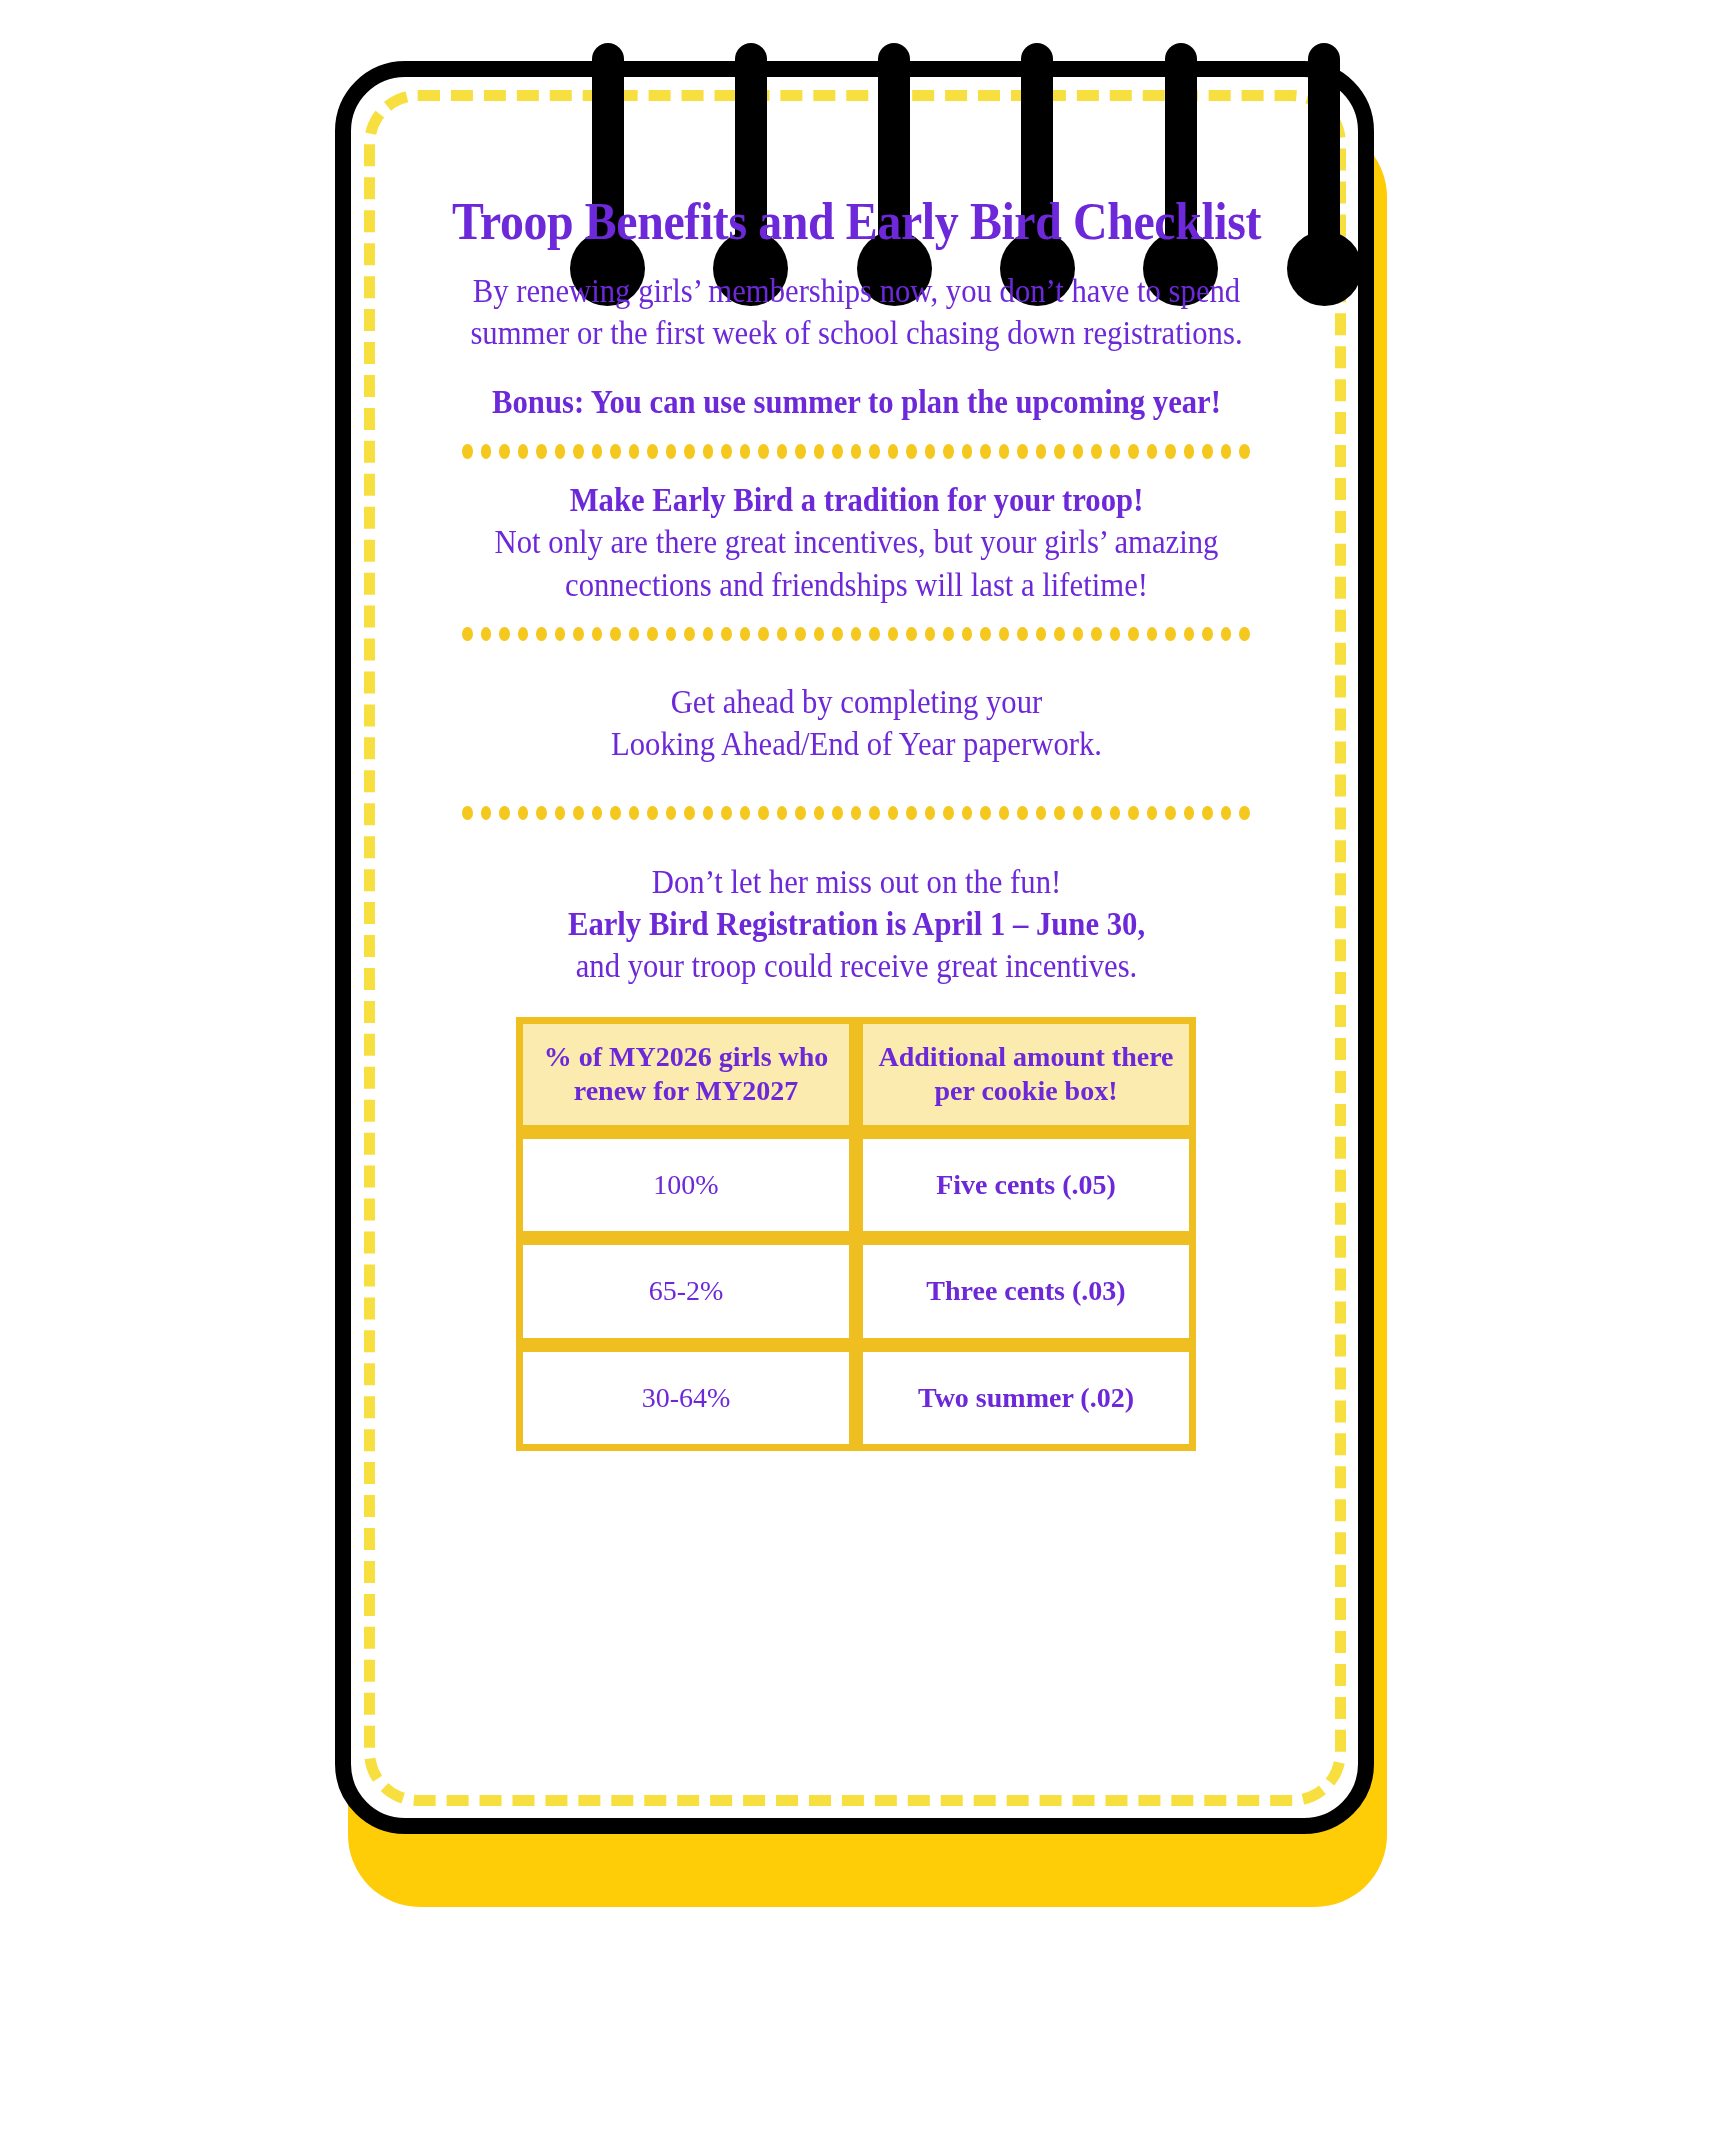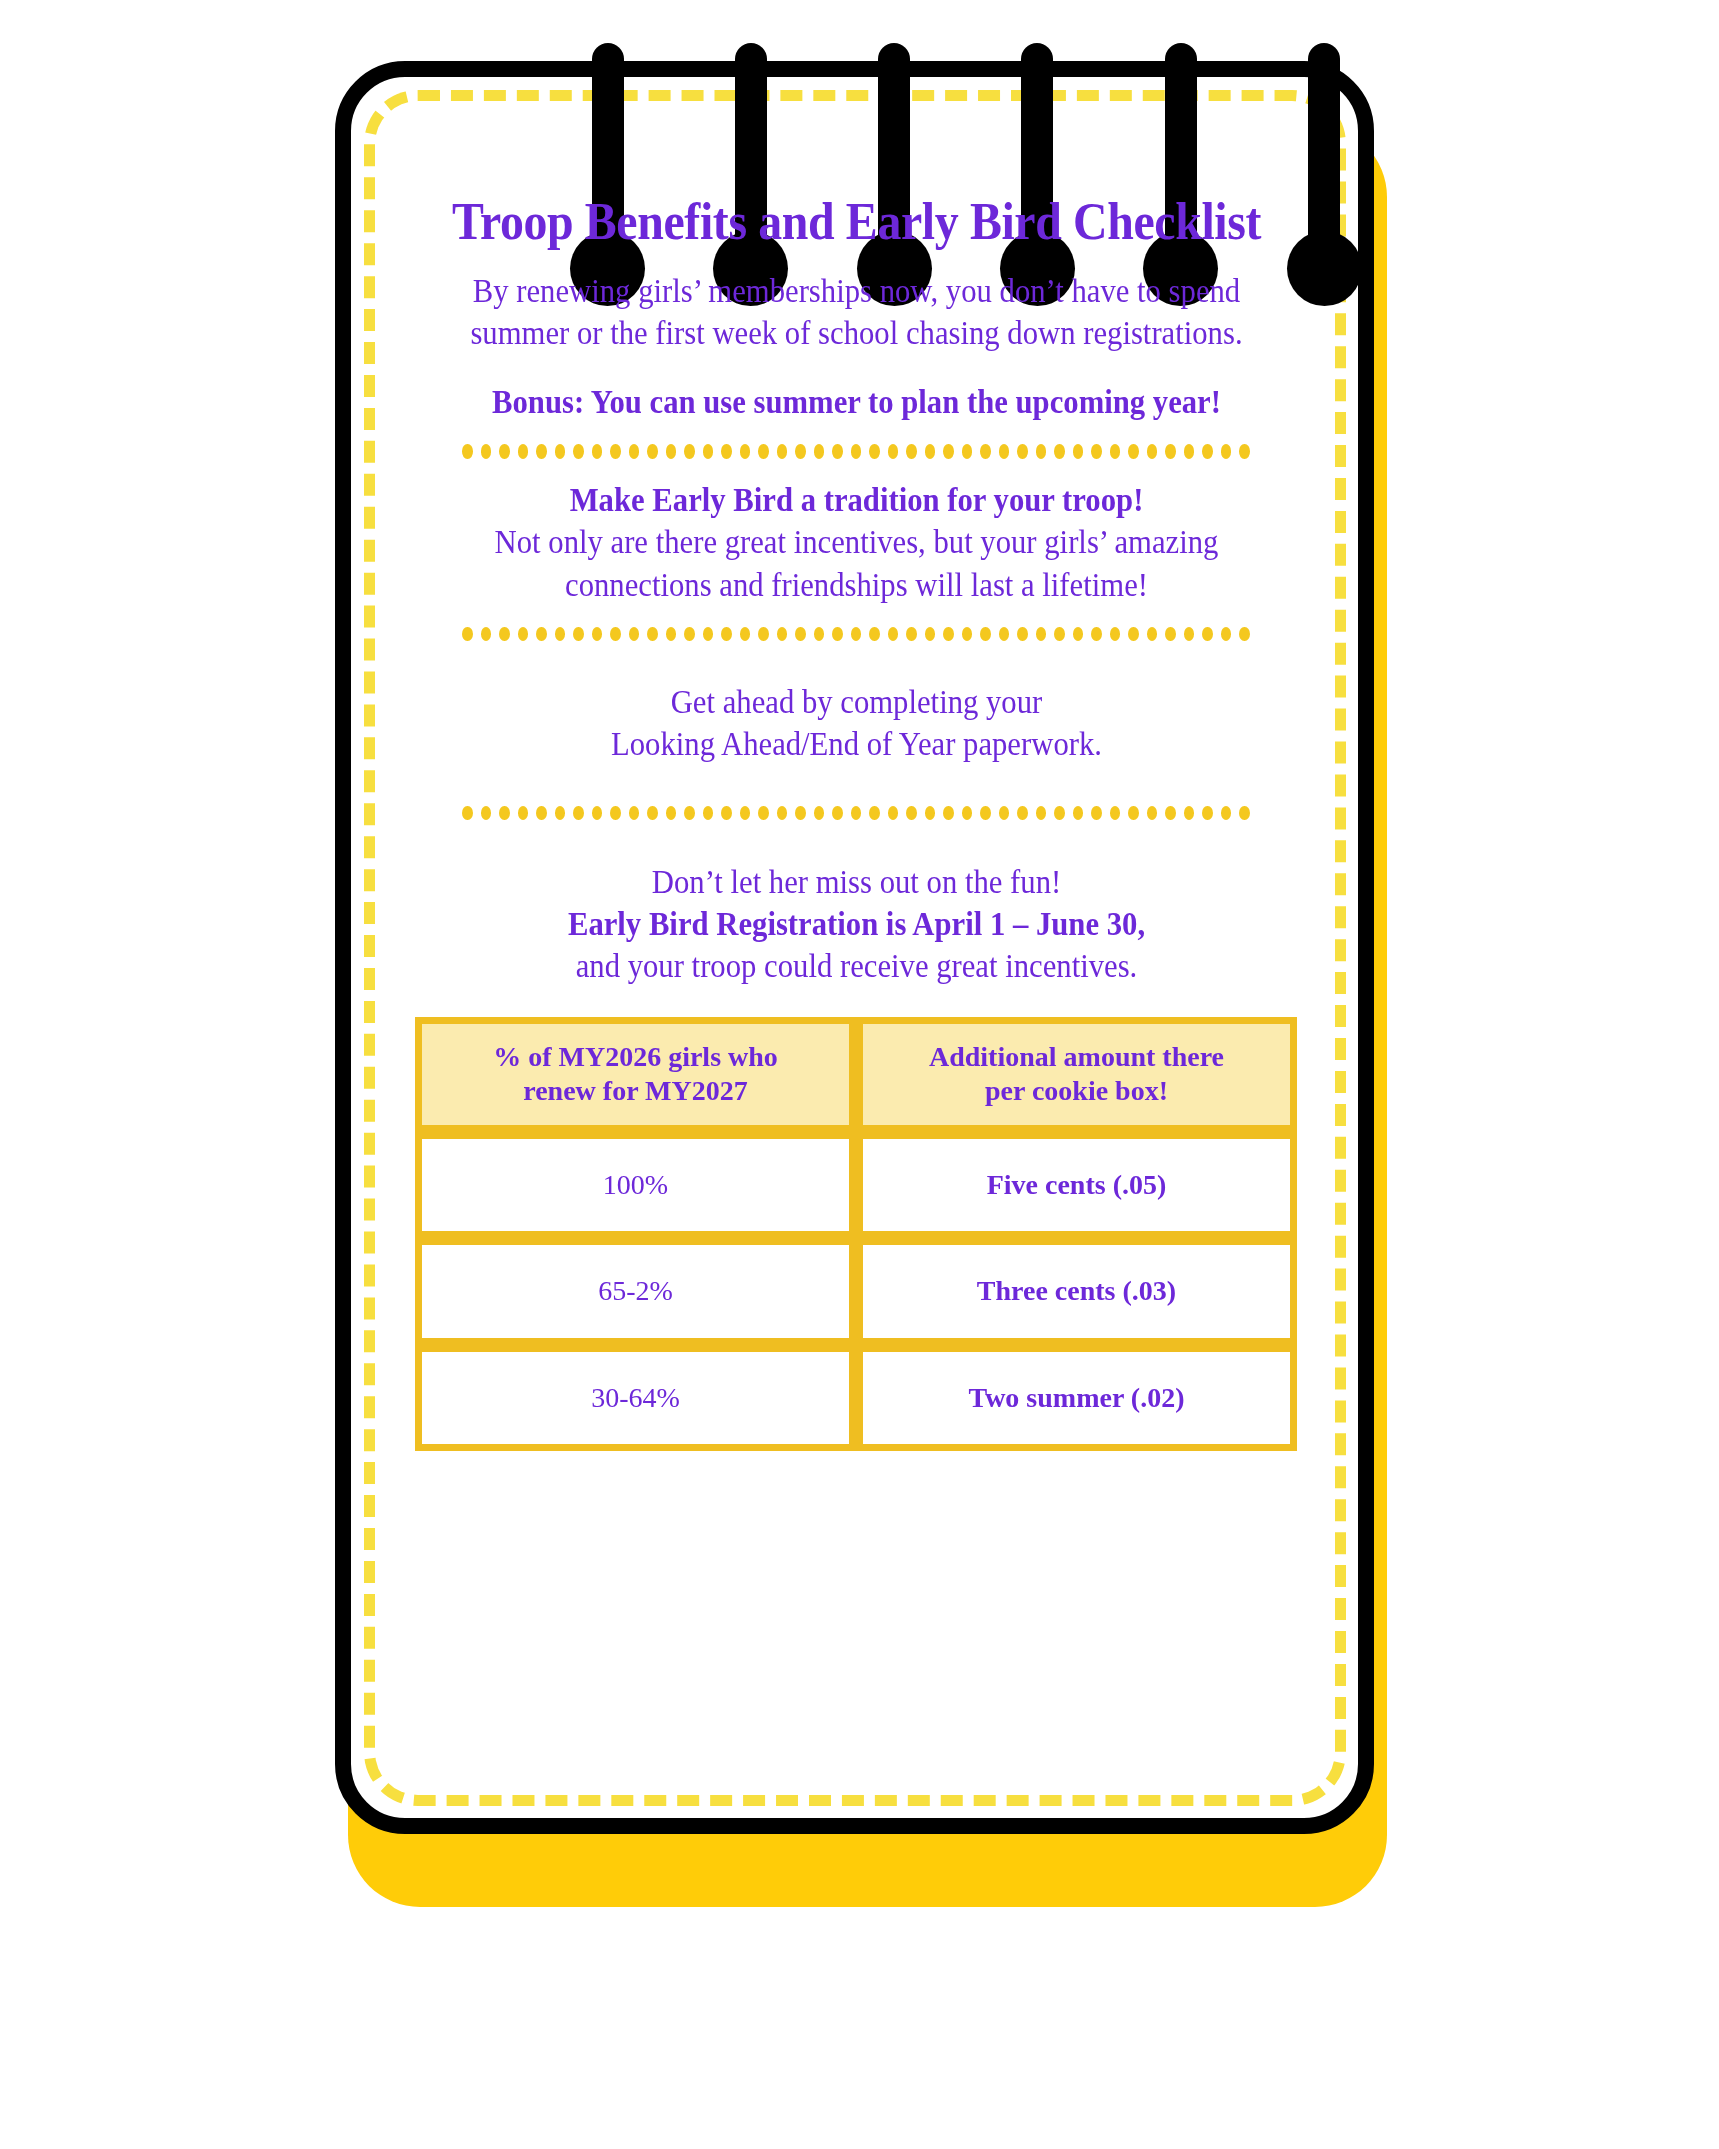--- a/index.html
+++ b/index.html
@@ -119,21 +119,21 @@
     width: 10.7px;
     height: 14.3px;
     border-radius: 50%;
     background: #F4C81F;
     flex: 0 0 auto;
   }
 
   
   .table-wrap {
     margin: 30px auto 14px auto;
-    width: 882px;
+    width: 680px;
   }
   table.incentives {
     border-collapse: separate;
     border-spacing: 0;
     width: 100%;
     background: #EFBE21;
     table-layout: fixed;
   }
   table.incentives th,
   table.incentives td {

